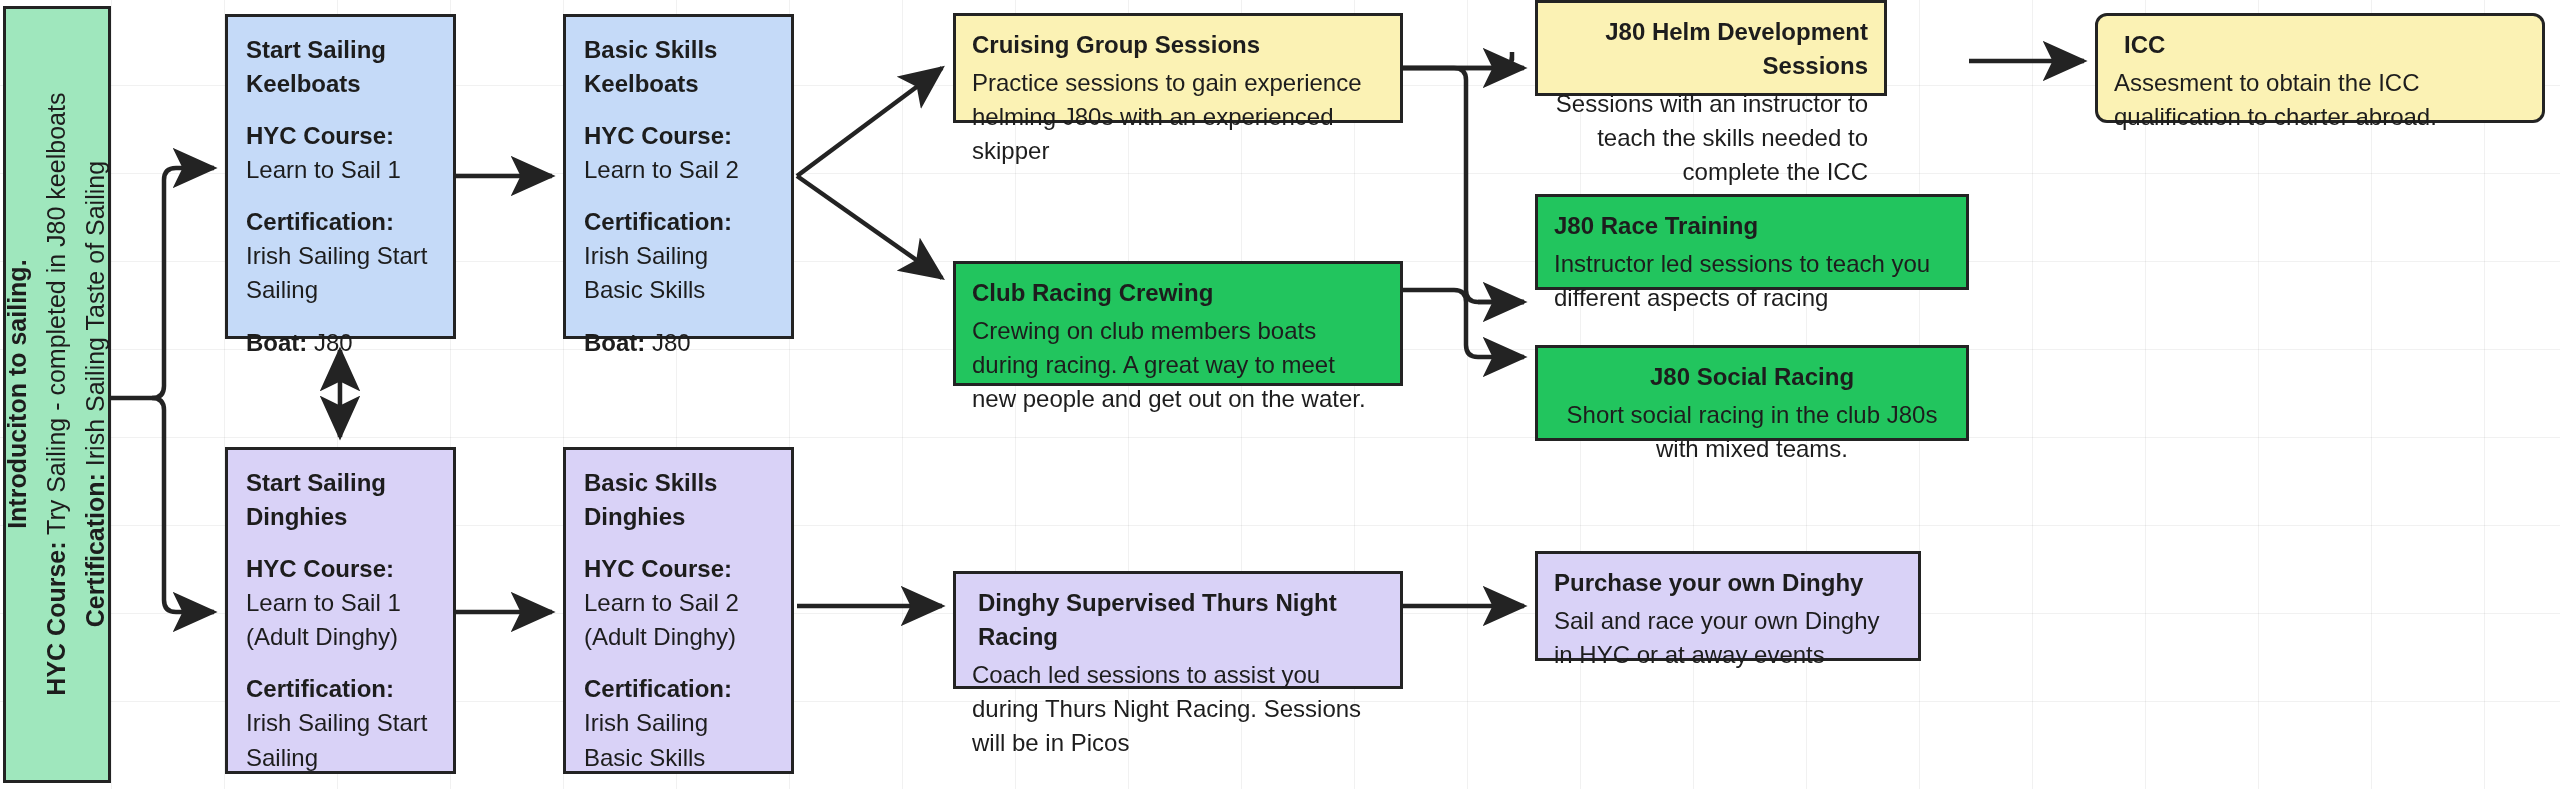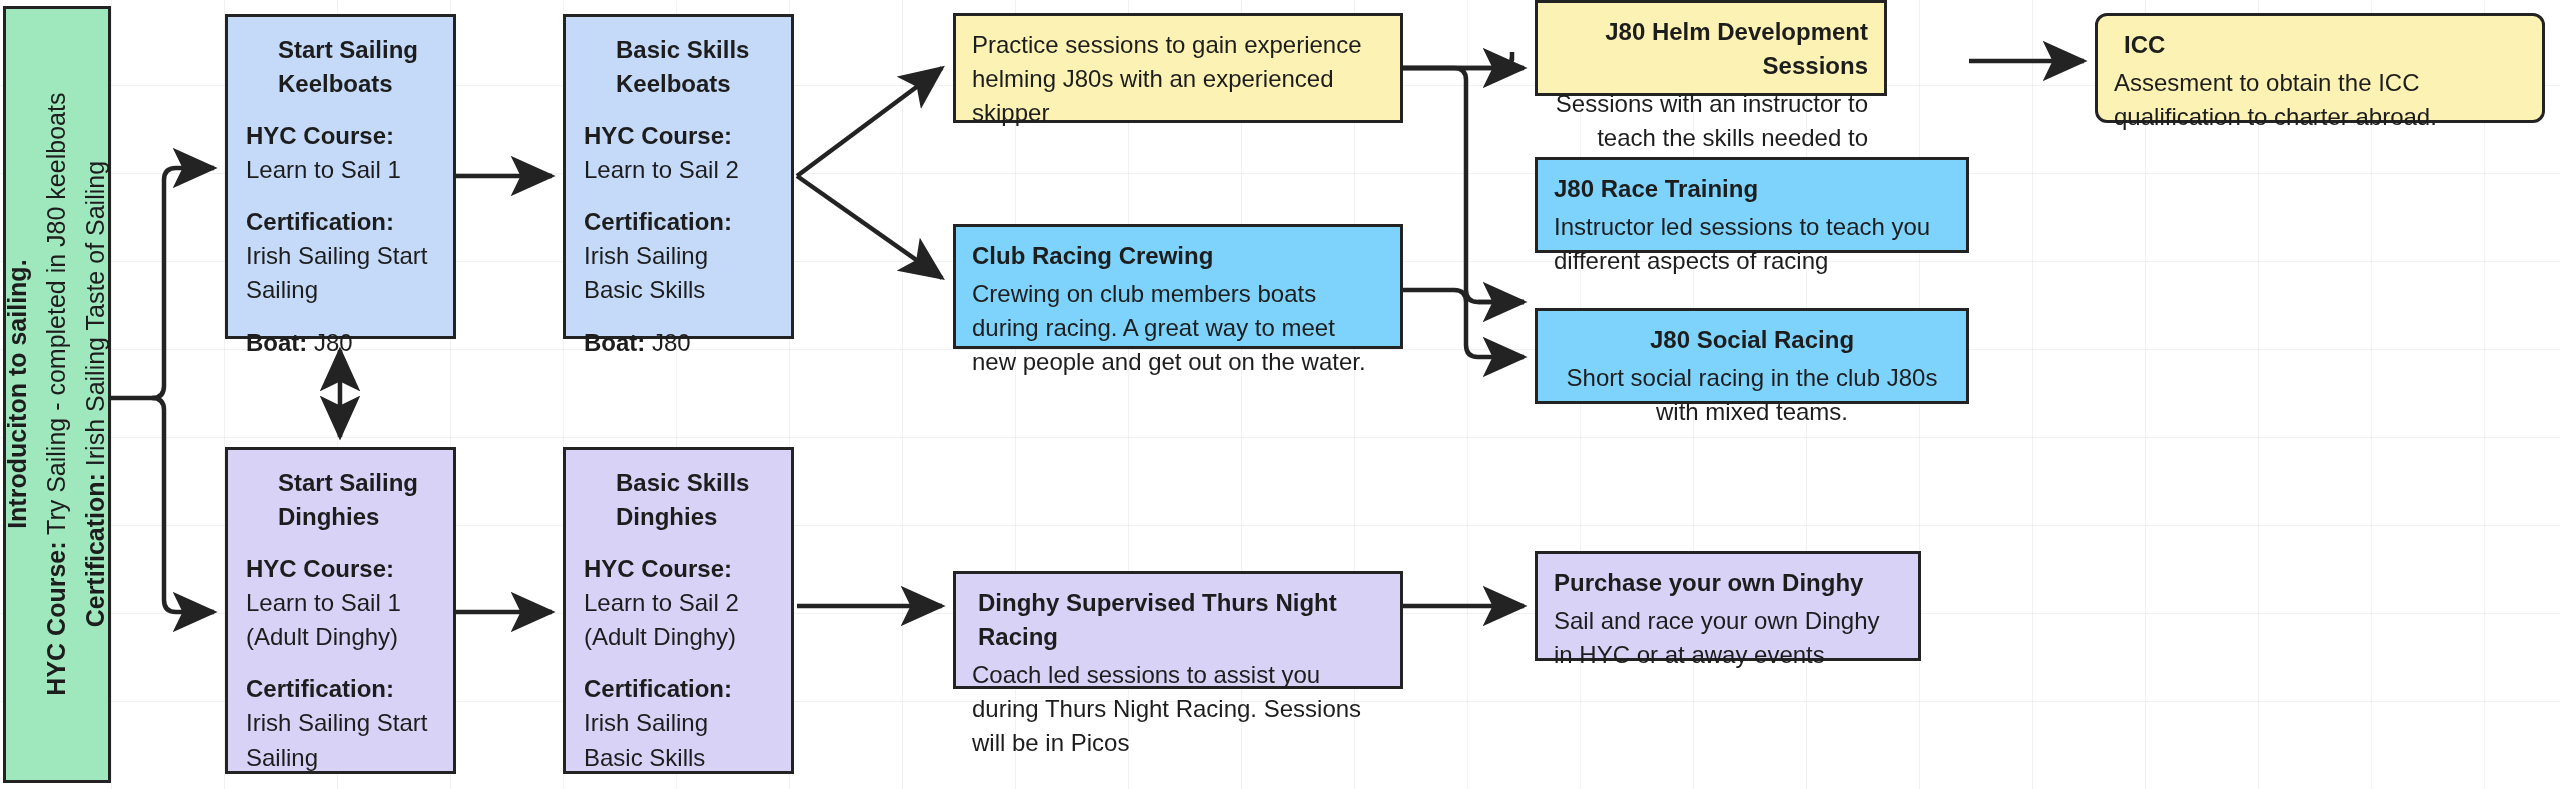--- a/index.html
+++ b/index.html
@@ -32,41 +32,41 @@
   }
   .node .title{font-weight:bold;}
   .node .lbl{font-weight:bold;}
   .node .txt{font-weight:normal;}
 
   
   .green{background:#9fe7bd;}
   .blue{background:#c5daf8;}
   .purple{background:#d9d2f7;}
   .yellow{background:#fbf2b4;}
-  .orange{background:#7dd3fc;}
+  .orange{background:#22c55e;margin-top:37px;}
 
   #intro{
     left:3px;top:6px;width:108px;height:777px;
     background:#9fe7bd;
     display:flex;align-items:center;justify-content:center;
   }
   #intro .rot{
     transform:rotate(-90deg);
     white-space:nowrap;
     font-size:25px;
     text-align:center;
     line-height:1.55;
   }
   #intro .rot .l1{display:block;font-weight:bold;}
   #intro .rot .l2{display:block;}
   #intro .rot .l3{display:block;}
 
   
   .card{padding:16px 18px 14px 18px;font-size:24px;}
-  .card .title{font-size:24px;margin-bottom:18px;margin-left:32px;}
+  .card .title{font-size:24px;margin-bottom:18px;}
   .card .grp{margin-bottom:18px;}
   .card .grp:last-child{margin-bottom:0;}
 
   
   .desc{padding:12px 16px 14px 16px;font-size:24px;}
   .desc .title{font-size:24px;margin-bottom:4px;}
   .desc .body{font-size:24px;}
 
   
   #n-ssk{left:225px;top:14px;width:231px;height:325px;}
@@ -209,20 +209,21 @@
       <div class="txt">Learn to Sail 2 (Adult Dinghy)</div>
     </div>
     <div class="grp">
       <div class="lbl">Certification:</div>
       <div class="txt">Irish Sailing Basic Skills</div>
     </div>
 
   </div>
 
   <div class="node yellow desc" id="n-cgs">
+    <div class="title">Cruising Group Sessions</div>
     <div class="body">Practice sessions to gain experience helming J80s with an experienced skipper</div>
   </div>
 
   <div class="node orange desc" id="n-crc">
     <div class="title">Club Racing Crewing</div>
     <div class="body">Crewing on club members boats during racing. A great way to meet new people and get out on the water.</div>
   </div>
 
   <div class="node yellow desc" id="n-helm">
     <div class="title">J80 Helm Development Sessions</div>

